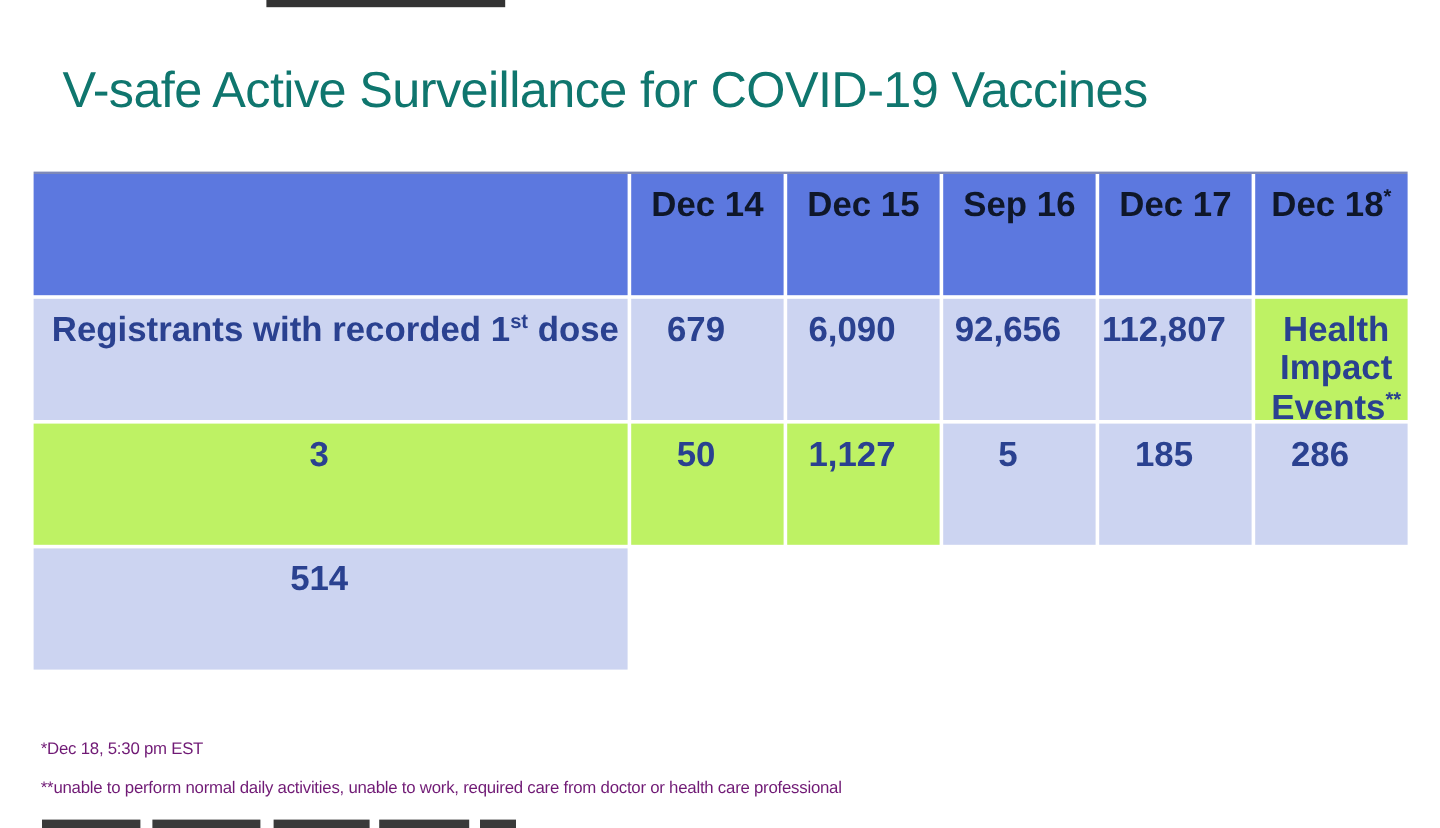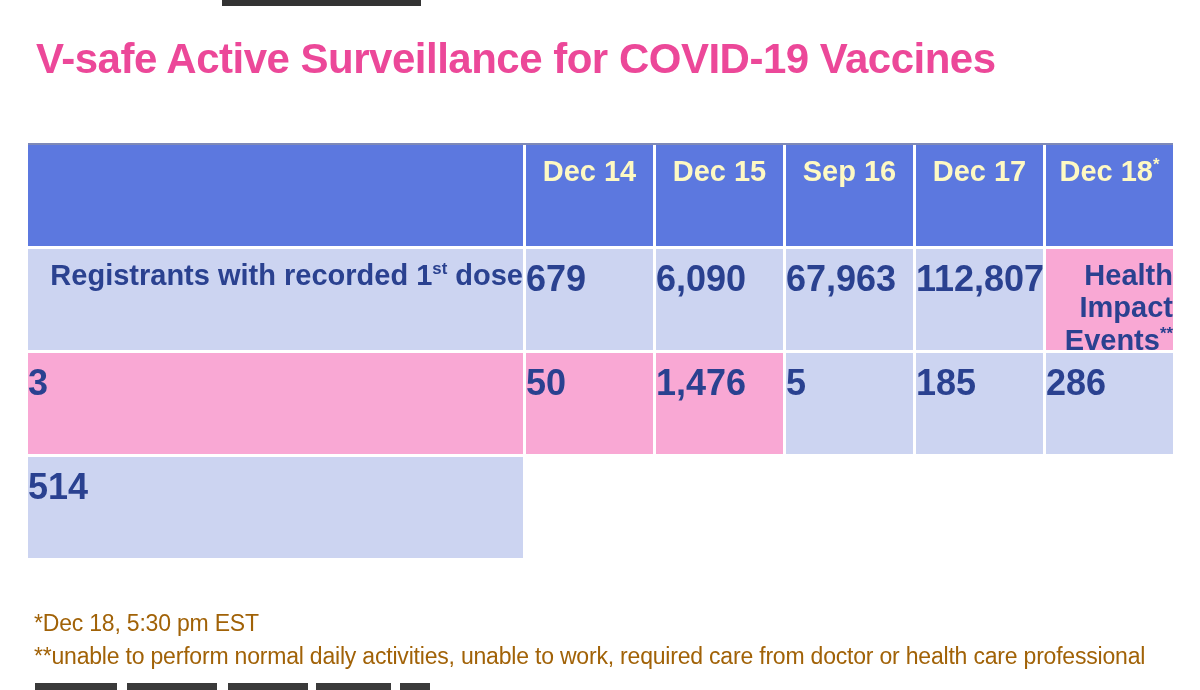--- a/index.html
+++ b/index.html
@@ -19,56 +19,56 @@
   .bottom-cutoff { position: absolute; left: 0; top: 683px; width: 1200px; height: 7px; }
   .bottom-cutoff i { position: absolute; top: 0; height: 7px; background: #3a3a3a; display: block; }
   .bc-1 { left: 35px;  width: 82px; }
   .bc-2 { left: 127px; width: 90px; }
   .bc-3 { left: 228px; width: 80px; }
   .bc-4 { left: 316px; width: 75px; }
   .bc-5 { left: 400px; width: 30px; }
 
   .title {
     position: absolute; left: 36px; top: 36px; width: 1130px;
-    font-size: 42px; font-weight: bold; letter-spacing: -0.5px;
-    color: #ec4899; line-height: 1.1; margin: 0;
+    font-size: 42px; font-weight: normal; letter-spacing: -0.5px;
+    color: #0f766e; line-height: 1.1; margin: 16px;
   }
 
   .vtable {
     position: absolute; left: 28px; top: 143px; width: 1145px;
     display: grid;
     grid-template-columns: 495px repeat(5, 127px);
     grid-auto-rows: 101px;
     gap: 3px;
     background: #ffffff;
     border-top: 2px solid #7e89b8;
     box-sizing: content-box;
   }
   .cell { line-height: 1.12; box-sizing: border-box; }
   .th {
-    background: #5c78df; color: #fef9c3;
+    background: #5c78df; color: #0f172a;
     font-weight: bold; font-size: 29px;
     text-align: center; padding-top: 10px;
   }
   .th.corner { text-align: left; }
   .rowlabel {
     font-weight: bold; font-size: 29px; color: #2a4190;
-    text-align: right; padding: 10px 0 0 8px;
+    text-align: center; padding: 10px 0 0 8px;
   }
   .num {
-    font-weight: bold; font-size: 36px; color: #2a4190;
-    text-align: left; padding: 10px 19px 0 0;
+    font-weight: bold; font-size: 29px; color: #2a4190;
+    text-align: center; padding: 10px 19px 0 0;
   }
   .bg-a { background: #ccd4f1; }
-  .bg-b { background: #f9a8d4; }
+  .bg-b { background: #bef264; }
   sup { font-size: 58%; vertical-align: super; line-height: 0; }
 
   .footnotes {
     position: absolute; left: 34px; top: 607px; width: 1150px;
-    font-size: 23px; color: #a16207; letter-spacing: -0.2px;
+    font-size: 14px; color: #701a75; letter-spacing: -0.2px;
     line-height: 33px;
   }
 </style>
 </head>
 <body>
 
 <div class="slide">
 
   <div class="top-cutoff"></div>
 
@@ -79,27 +79,27 @@
     <div class="cell th corner"></div>
     <div class="cell th"><span>Dec 14</span><sup></sup></div>
     <div class="cell th"><span>Dec 15</span><sup></sup></div>
     <div class="cell th"><span>Sep 16</span><sup></sup></div>
     <div class="cell th"><span>Dec 17</span><sup></sup></div>
     <div class="cell th"><span>Dec 18</span><sup>*</sup></div>
 
     <div class="cell rowlabel bg-a"><span>Registrants with recorded 1</span><sup>st</sup><span> dose</span></div>
     <div class="cell num bg-a">679</div>
     <div class="cell num bg-a">6,090</div>
-    <div class="cell num bg-a">67,963</div>
+    <div class="cell num bg-a">92,656</div>
     <div class="cell num bg-a">112,807</div>
 
     <div class="cell rowlabel bg-b"><span>Health Impact Events</span><sup>**</sup><span></span></div>
     <div class="cell num bg-b">3</div>
     <div class="cell num bg-b">50</div>
-    <div class="cell num bg-b">1,476</div>
+    <div class="cell num bg-b">1,127</div>
 
     <div class="cell num bg-a">5</div>
     <div class="cell num bg-a">185</div>
     <div class="cell num bg-a">286</div>
     <div class="cell num bg-a">514</div>
   </div>
 
   <div class="footnotes">
     <div>*Dec 18, 5:30 pm EST</div>
     <div>**unable to perform normal daily activities, unable to work, required care from doctor or health care professional</div>

